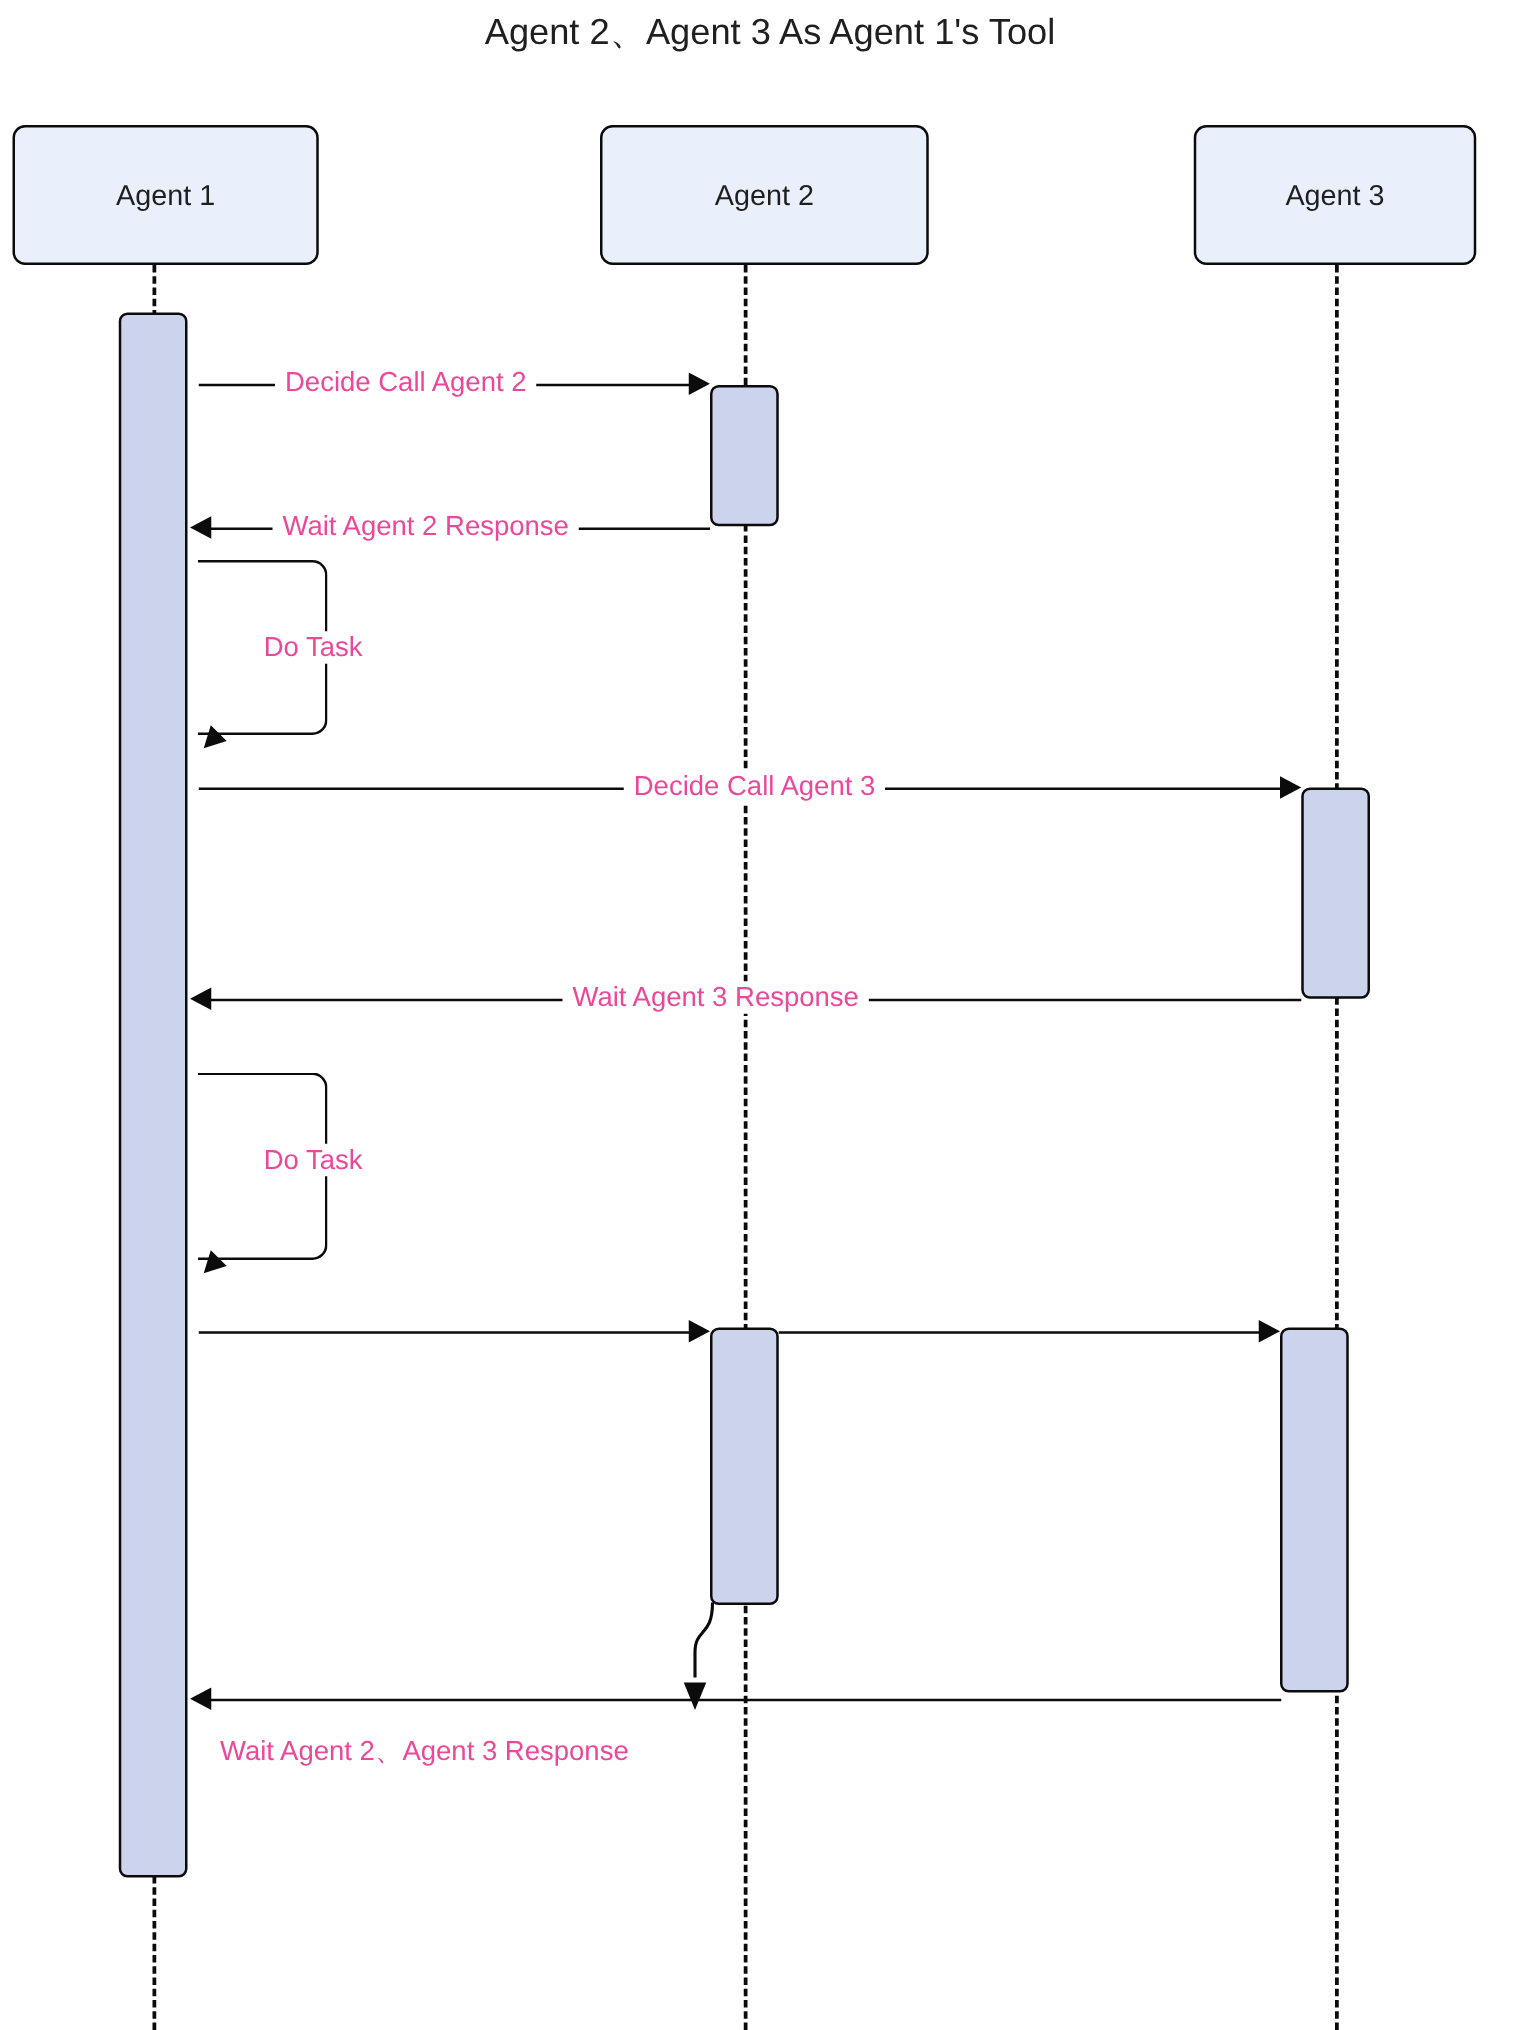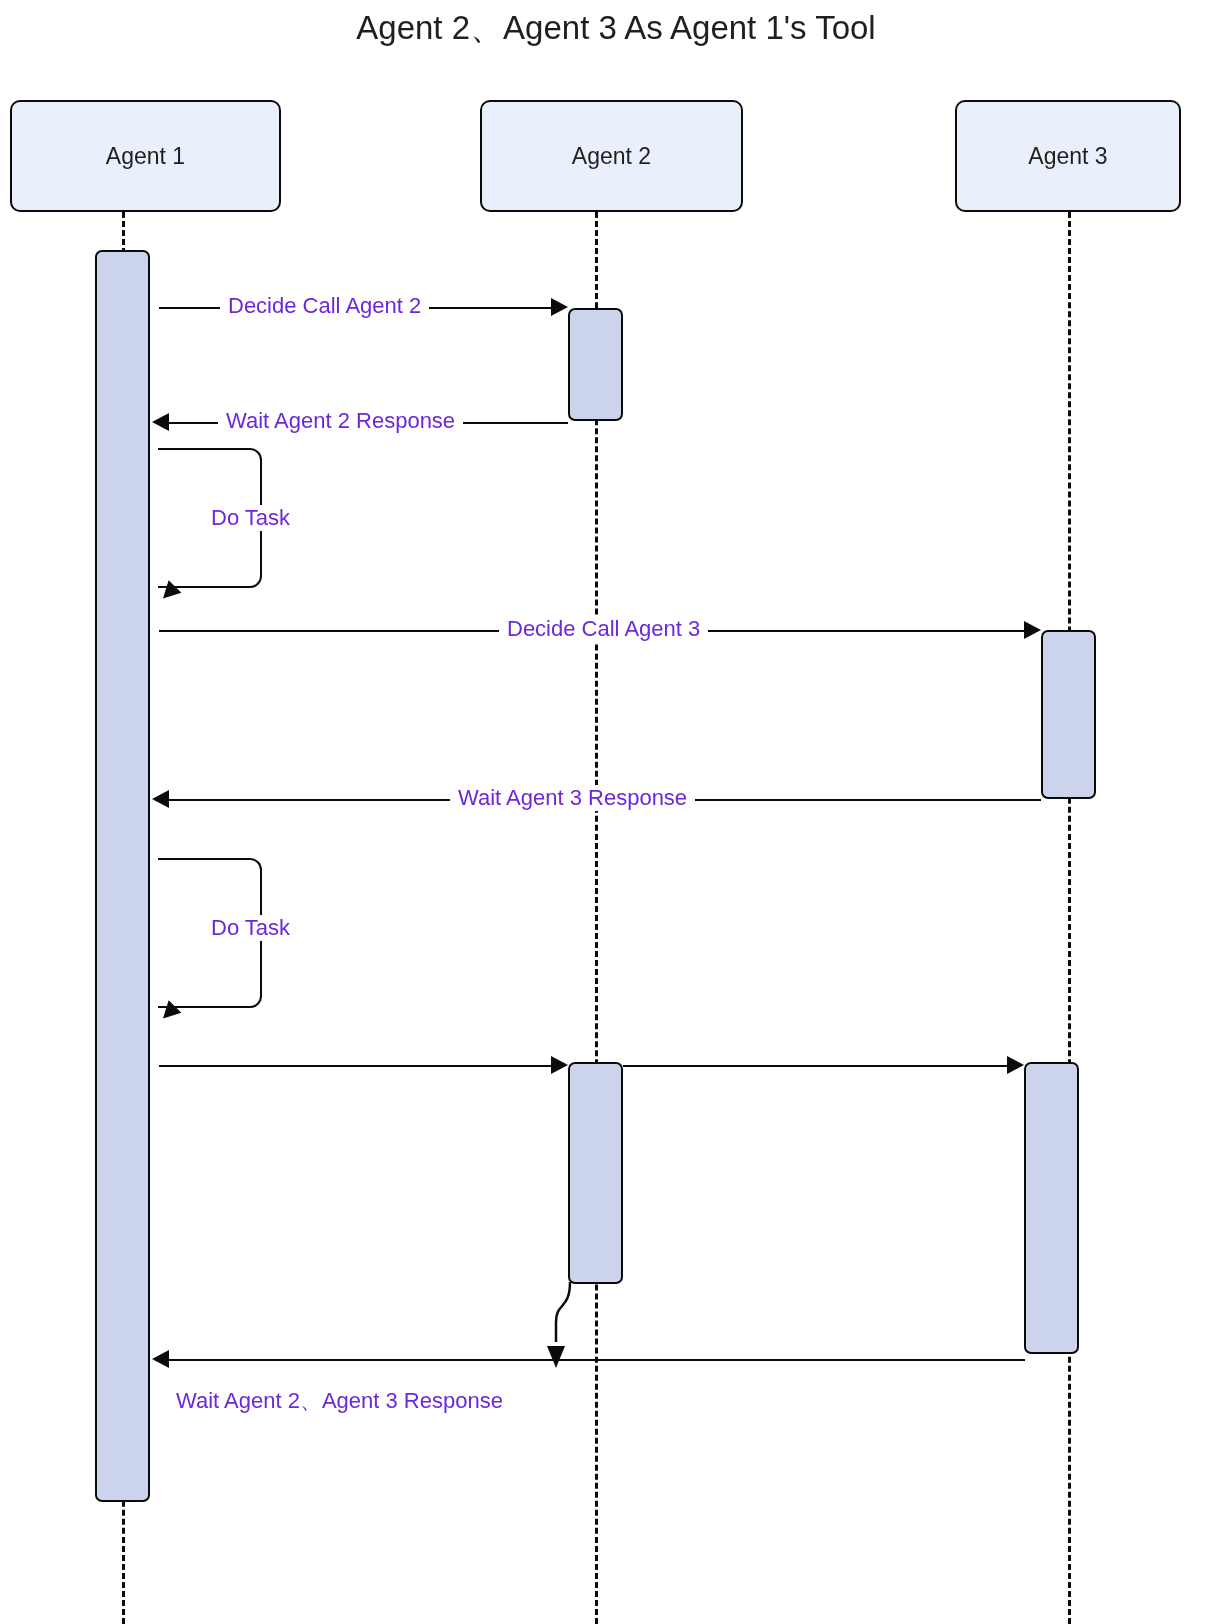--- a/index.html
+++ b/index.html
@@ -17,21 +17,21 @@
     height: 1624px;
     overflow: hidden;
     background: #ffffff;
   }
   .title {
     position: absolute;
     left: 0;
     top: 6px;
     width: 1232px;
     text-align: center;
-    font-size: 33px;
+    font-size: 29px;
     color: #1f1f1f;
     white-space: nowrap;
   }
   .actor-box {
     position: absolute;
     box-sizing: border-box;
     background: #eaf0fb;
     border: 2.5px solid #0b0b0b;
     border-radius: 10px;
     display: flex;
@@ -76,21 +76,21 @@
     position: absolute;
     width: 0;
     height: 0;
     border-left: 9px solid transparent;
     border-right: 9px solid transparent;
     border-top: 17px solid #0b0b0b;
   }
   .msg-label {
     position: absolute;
     font-size: 22px;
-    color: #6d28d9;
+    color: #ec4899;
     background: #ffffff;
     padding: 0 8px;
     white-space: nowrap;
   }
   .self-loop {
     position: absolute;
     box-sizing: border-box;
     border: 2.5px solid #0b0b0b;
     border-left: none;
     border-top-right-radius: 12px;
@@ -104,21 +104,21 @@
 <body>
 
 <div id="canvas">
 
   <div class="title">Agent 2、Agent 3 As Agent 1's Tool</div>
 
   <div class="lifeline" style="left:122px; top:212px; height:1412px;"></div>
   <div class="lifeline" style="left:595px; top:212px; height:1412px;"></div>
   <div class="lifeline" style="left:1068px; top:212px; height:1412px;"></div>
 
-  <div class="actor-box" style="left:10px; top:100px; width:271px; height:112px;">
+  <div class="actor-box" style="left:10px; top:100px; width:245px; height:112px;">
     <span>Agent 1</span>
   </div>
   <div class="actor-box" style="left:480px; top:100px; width:263px; height:112px;">
     <span>Agent 2</span>
   </div>
   <div class="actor-box" style="left:955px; top:100px; width:226px; height:112px;">
     <span>Agent 3</span>
   </div>
 
   <div class="activation" style="left:95px; top:250px; width:55px; height:1252px;"></div>

